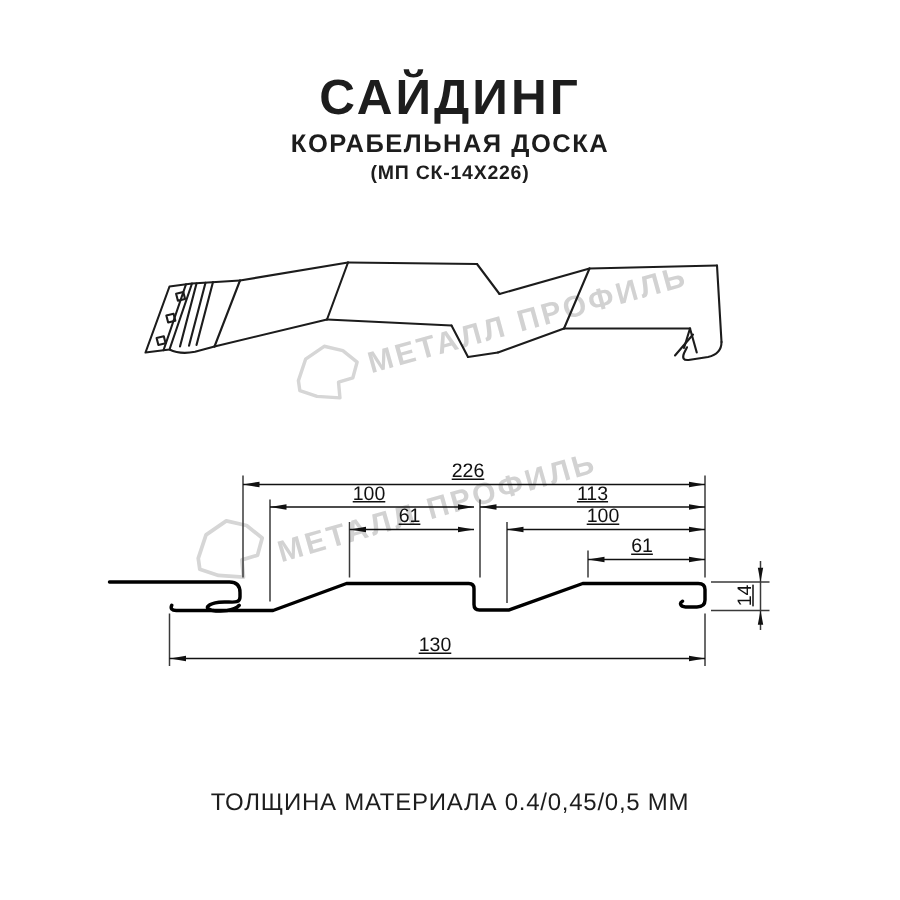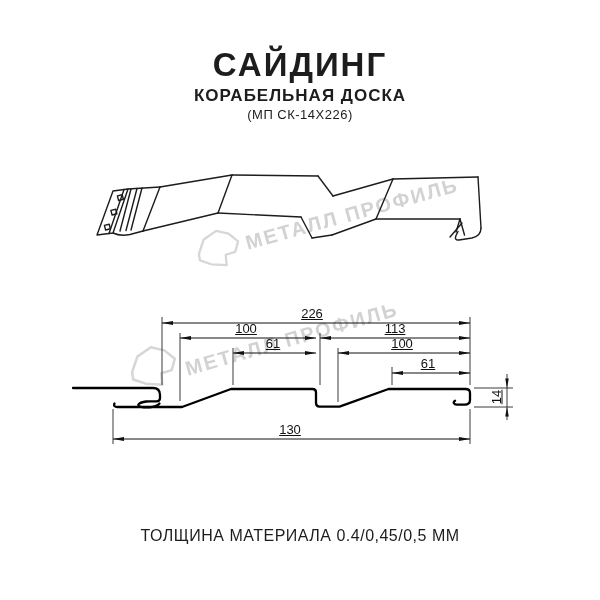--- a/index.html
+++ b/index.html
@@ -2,21 +2,21 @@
 <html><head>
 <meta charset="utf-8">
 <style>
   html,body{margin:0;padding:0;background:#fff;}
   .page{position:relative;width:600px;height:600px;background:#ffffff;
         font-family:"Liberation Sans",sans-serif;overflow:hidden;}
   
   .hline{position:absolute;left:0;width:100%;text-align:center;color:#1d1d1d;white-space:nowrap;}
   .title{top:46px;font-size:33px;font-weight:bold;letter-spacing:2px;}
   .subtitle{top:86px;font-size:17px;font-weight:bold;letter-spacing:1px;}
-  .model{top:107px;font-size:13px;font-weight:normal;letter-spacing:.5px;}
+  .model{top:107px;font-size:13px;font-weight:bold;letter-spacing:.5px;}
   
   .footer{top:527px;font-size:16px;font-weight:normal;letter-spacing:.5px;}
   
   .wm-logo{position:absolute;}
   .wm-text{position:absolute;font-size:20px;font-weight:bold;letter-spacing:2px;
            color:#d2d2d2;transform-origin:left center;white-space:nowrap;}
   .wm1t{left:246px;top:232px;transform:rotate(-15.5deg);}
   .wm2t{left:186px;top:358px;transform:rotate(-16deg);}
   .wm1l{left:195px;top:228px;}
   .wm2l{left:128px;top:344px;}

